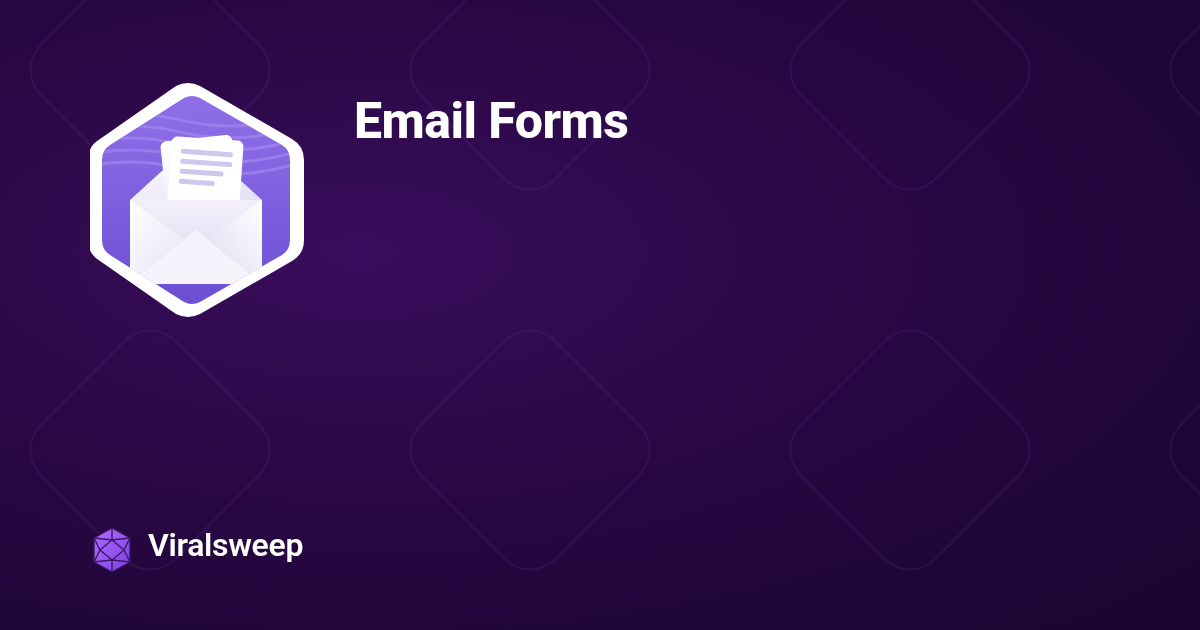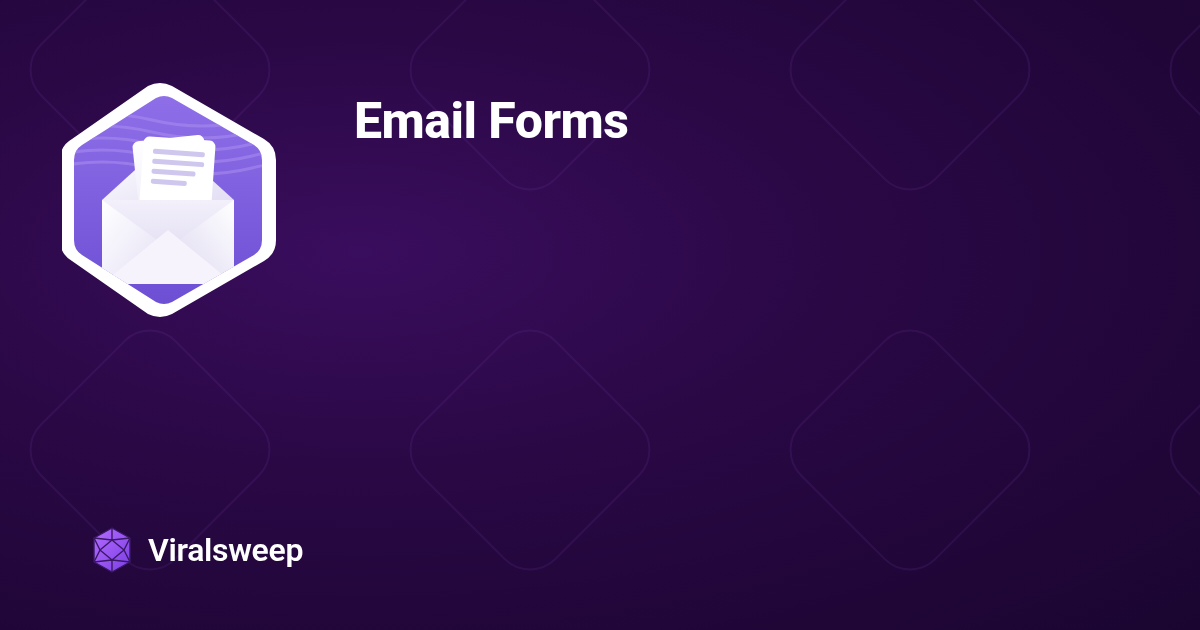--- a/index.html
+++ b/index.html
@@ -12,24 +12,24 @@
     overflow: hidden;
   }
   .bg-pattern {
     position: absolute;
     inset: 0;
     opacity: 0.15;
     pointer-events: none;
   }
   .content {
     position: relative;
-    padding: 80px 90px 0 62px;
+    padding: 80px 90px 0 90px;
     display: flex;
     align-items: flex-start;
-    gap: 72px;
+    gap: 44px;
   }
   .hex-icon {
     flex-shrink: 0;
     width: 220px;
     height: 240px;
     position: relative;
   }
   .text-block {
     padding-top: 12px;
   }
@@ -45,21 +45,20 @@
     font-size: 30px;
     font-weight: 500;
     line-height: 1.45;
     max-width: 620px;
   }
   .brand {
     position: absolute;
     left: 90px;
     bottom: 56px;
     display: flex;
-    align-items: center;
     gap: 14px;
   }
   .brand-name {
     color: #ffffff;
     font-size: 32px;
     font-weight: 600;
     letter-spacing: -0.3px;
   }
   .brand-logo {
     width: 44px;

